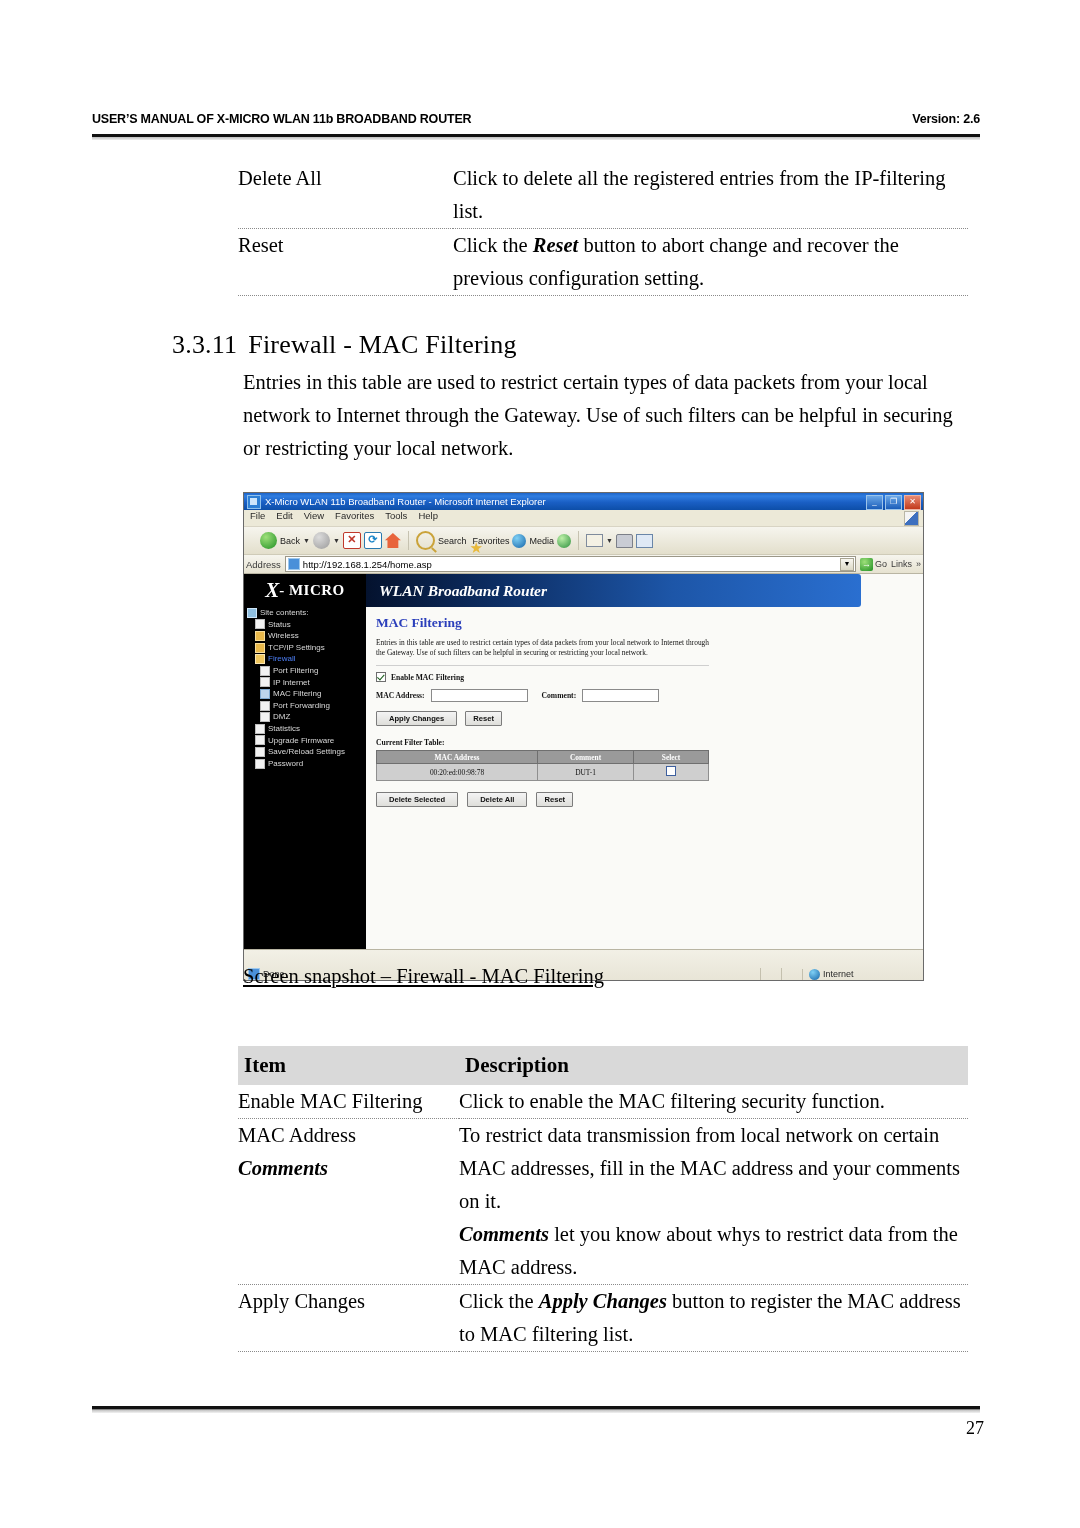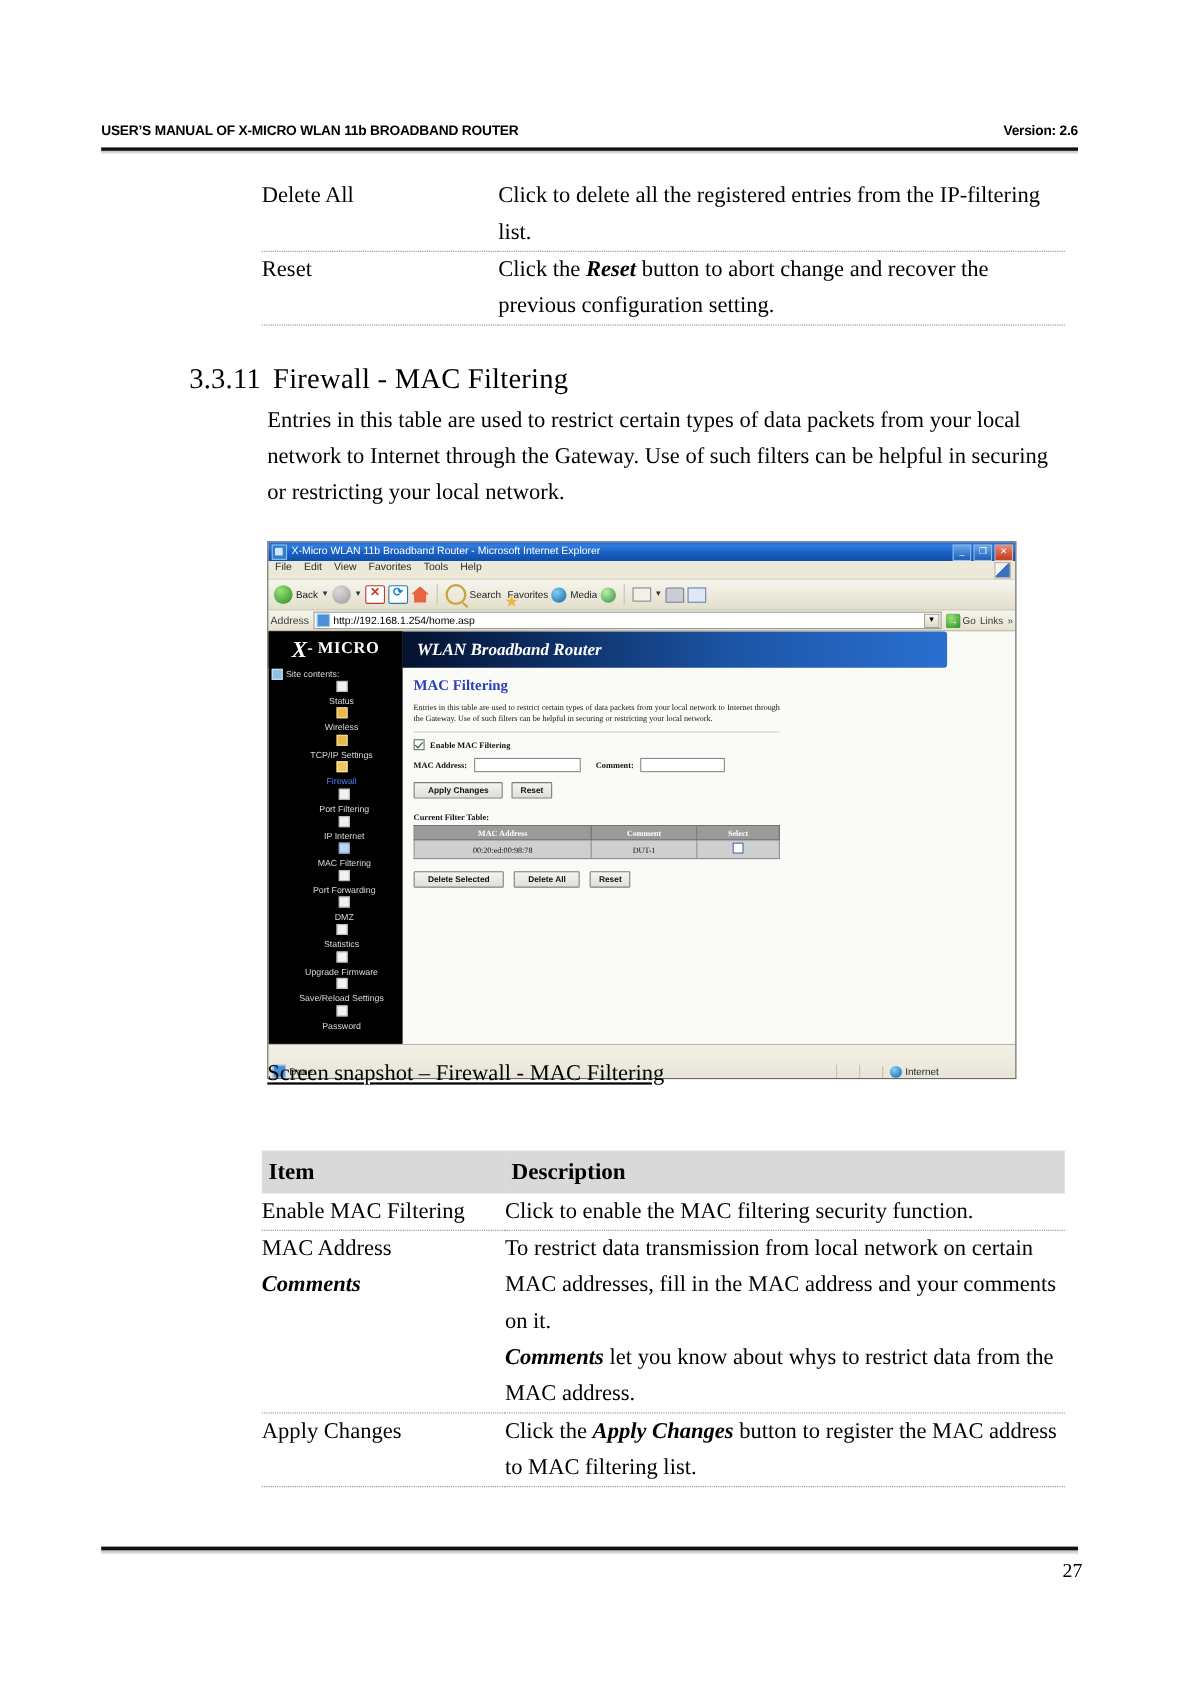--- a/index.html
+++ b/index.html
@@ -94,21 +94,21 @@
     border-bottom:1px solid #d8d4c4;
   }
   .menubar .flag {
     position:absolute; right:4px; top:1px; width:13px; height:13px;
     background:linear-gradient(135deg,#f4f4f4 0 45%,#3d6fbf 45% 100%);
     border:1px solid #b9b6a6;
   }
   
   .toolbar {
     height:27px; background:linear-gradient(to bottom,#f6f5ee,#e3dfcc);
-    display:flex; align-items:center; padding-left:5px; gap:3px;
+    display:flex; align-items:center; padding-left:16px; gap:3px;
     border-bottom:1px solid #cfcbb8;
   }
   .tb-item { display:flex; align-items:center; gap:3px; font-size:9px; color:#1a1a1a; }
   .tb-sep { width:1px; height:19px; background:#c6c2b0; margin:0 4px; }
   .cirbtn { width:17px; height:17px; border-radius:50%; position:relative; }
   .cir-green { background:radial-gradient(circle at 35% 30%,#9ee07a,#1f8f22); }
   .cir-grey  { background:radial-gradient(circle at 35% 30%,#dcdcdc,#9a9a9a); }
   .sqbtn { width:16px; height:15px; border-radius:2px; }
   .sq-stop { background:#fff; border:1px solid #c0392b; color:#c0392b; font-size:11px; line-height:13px; text-align:center; font-weight:bold;}
   .sq-refresh { background:#fff; border:1px solid #2a7ab0; color:#1c86c8; font-size:11px; line-height:13px; text-align:center; font-weight:bold;}
@@ -165,21 +165,21 @@
     font-style:italic; font-weight:bold; font-size:15.5px;
     border-radius:0 3px 3px 0;
   }
 
   
   .tree {
     position:absolute; left:0; top:33px; width:122px; color:#d8d8d8;
     font-family:"Liberation Sans", sans-serif; font-size:8px; line-height:11.6px;
   }
   .tnode { display:flex; align-items:center; gap:3px; padding-left:3px; white-space:nowrap; }
-  .tnode.l2 { padding-left:16px;flex-direction:column; }
+  .tnode.l2 { padding-left:16px; }
   .tico { width:8px; height:8px; flex:none; }
   .ic-book { background:#8fbfe0; border:1px solid #cfe6f8; }
   .ic-page { background:#f2f2f2; border:1px solid #bdbdbd; }
   .ic-folder { background:#e8b84b; border:1px solid #f6dc9a; }
   .ic-folder-open { background:#f0c75e; border:1px solid #fae6b4; }
   .ic-page-sel { background:#bcd4ec; border:1px solid #7fa8d0; }
   .sel-blue { color:#4d7ff5; }
 
   
   .rcontent {

